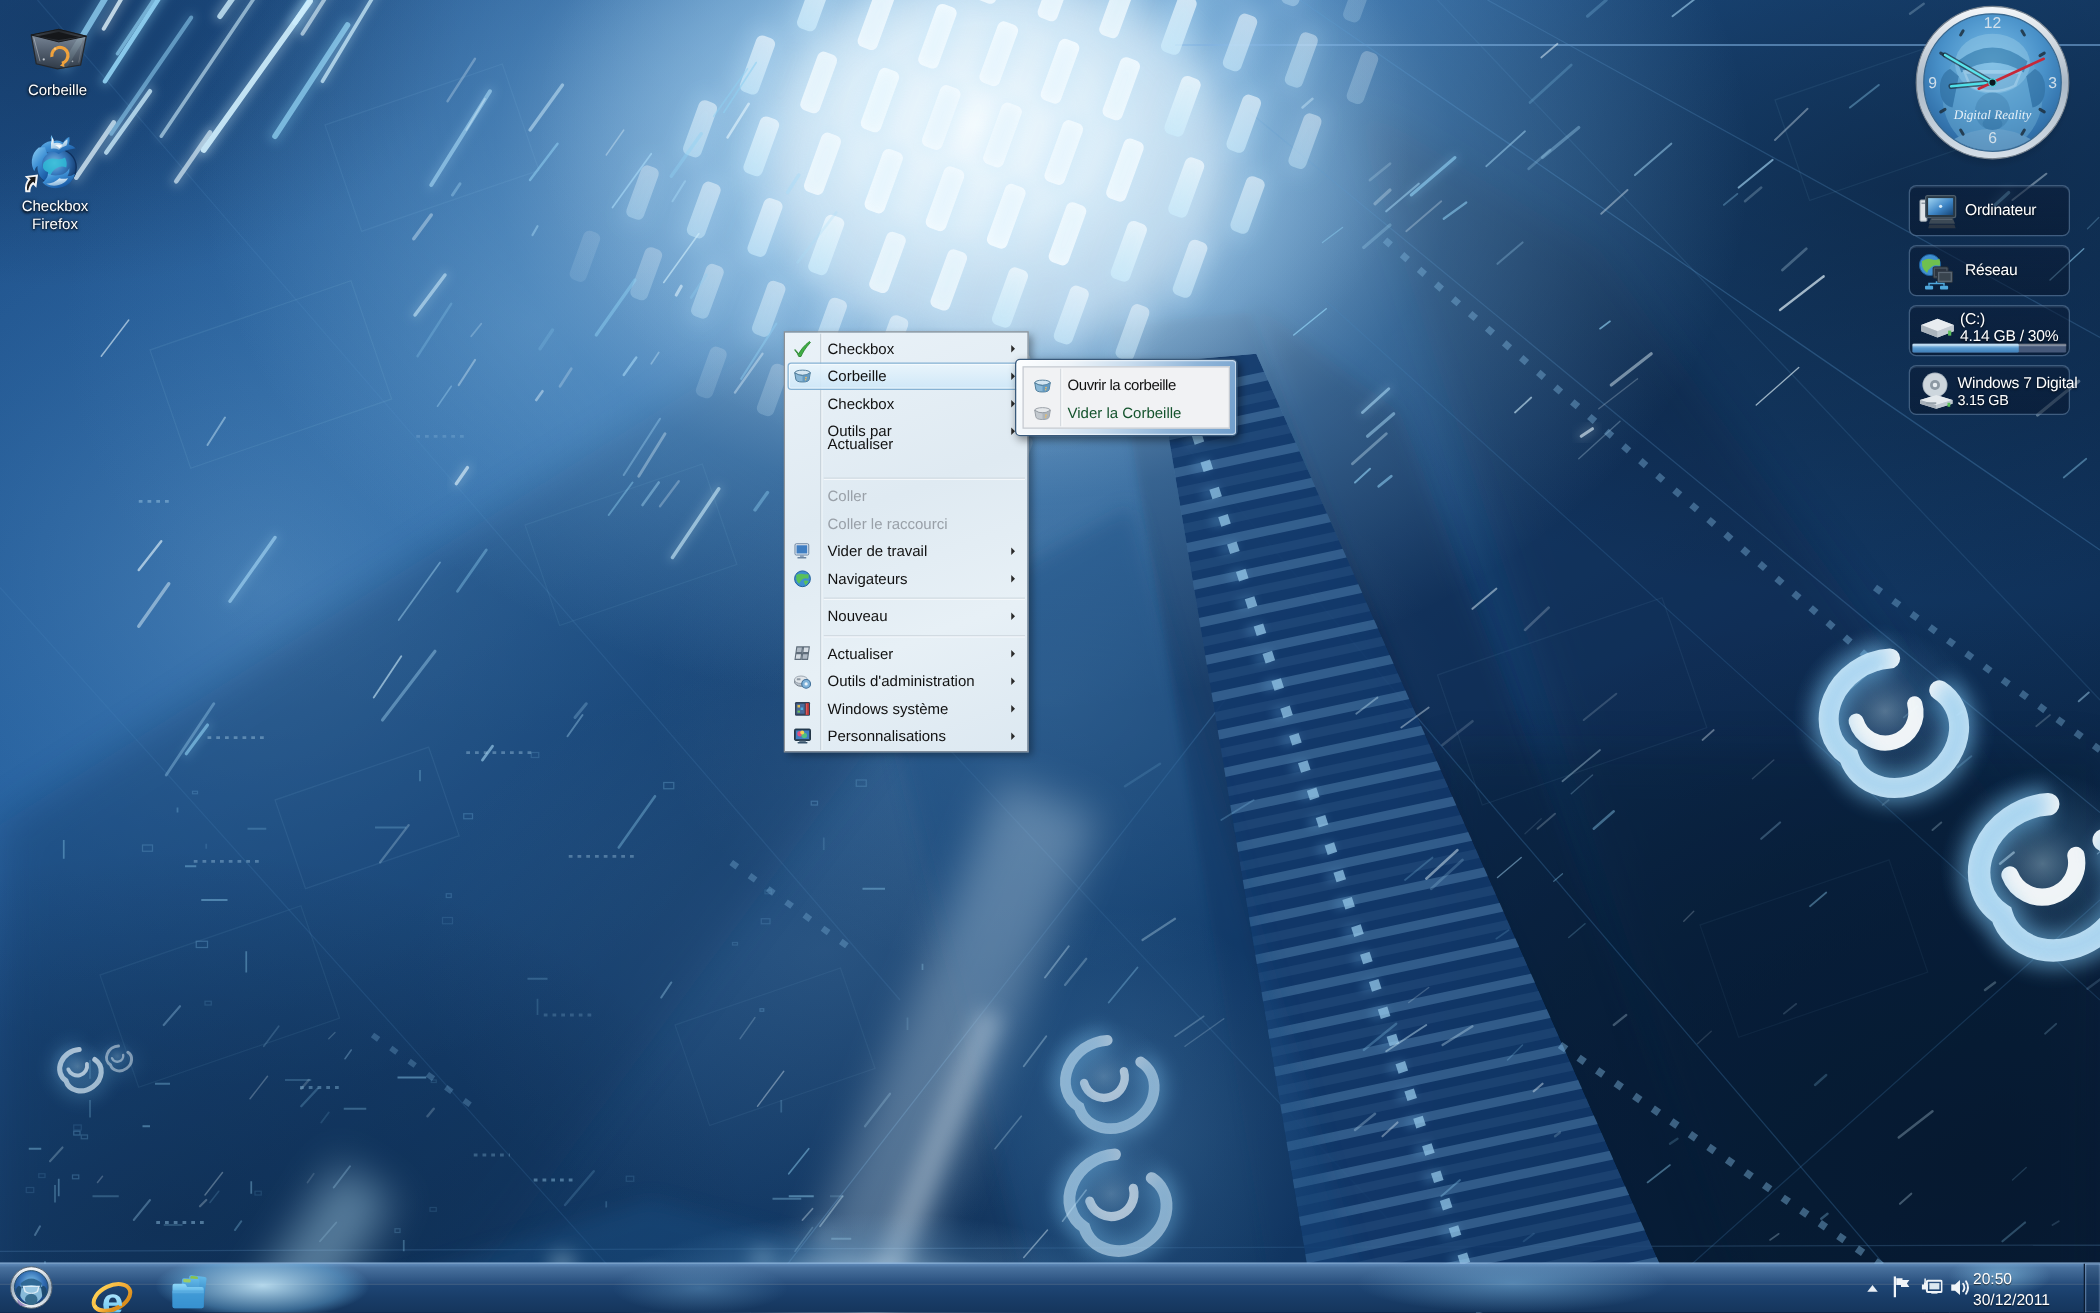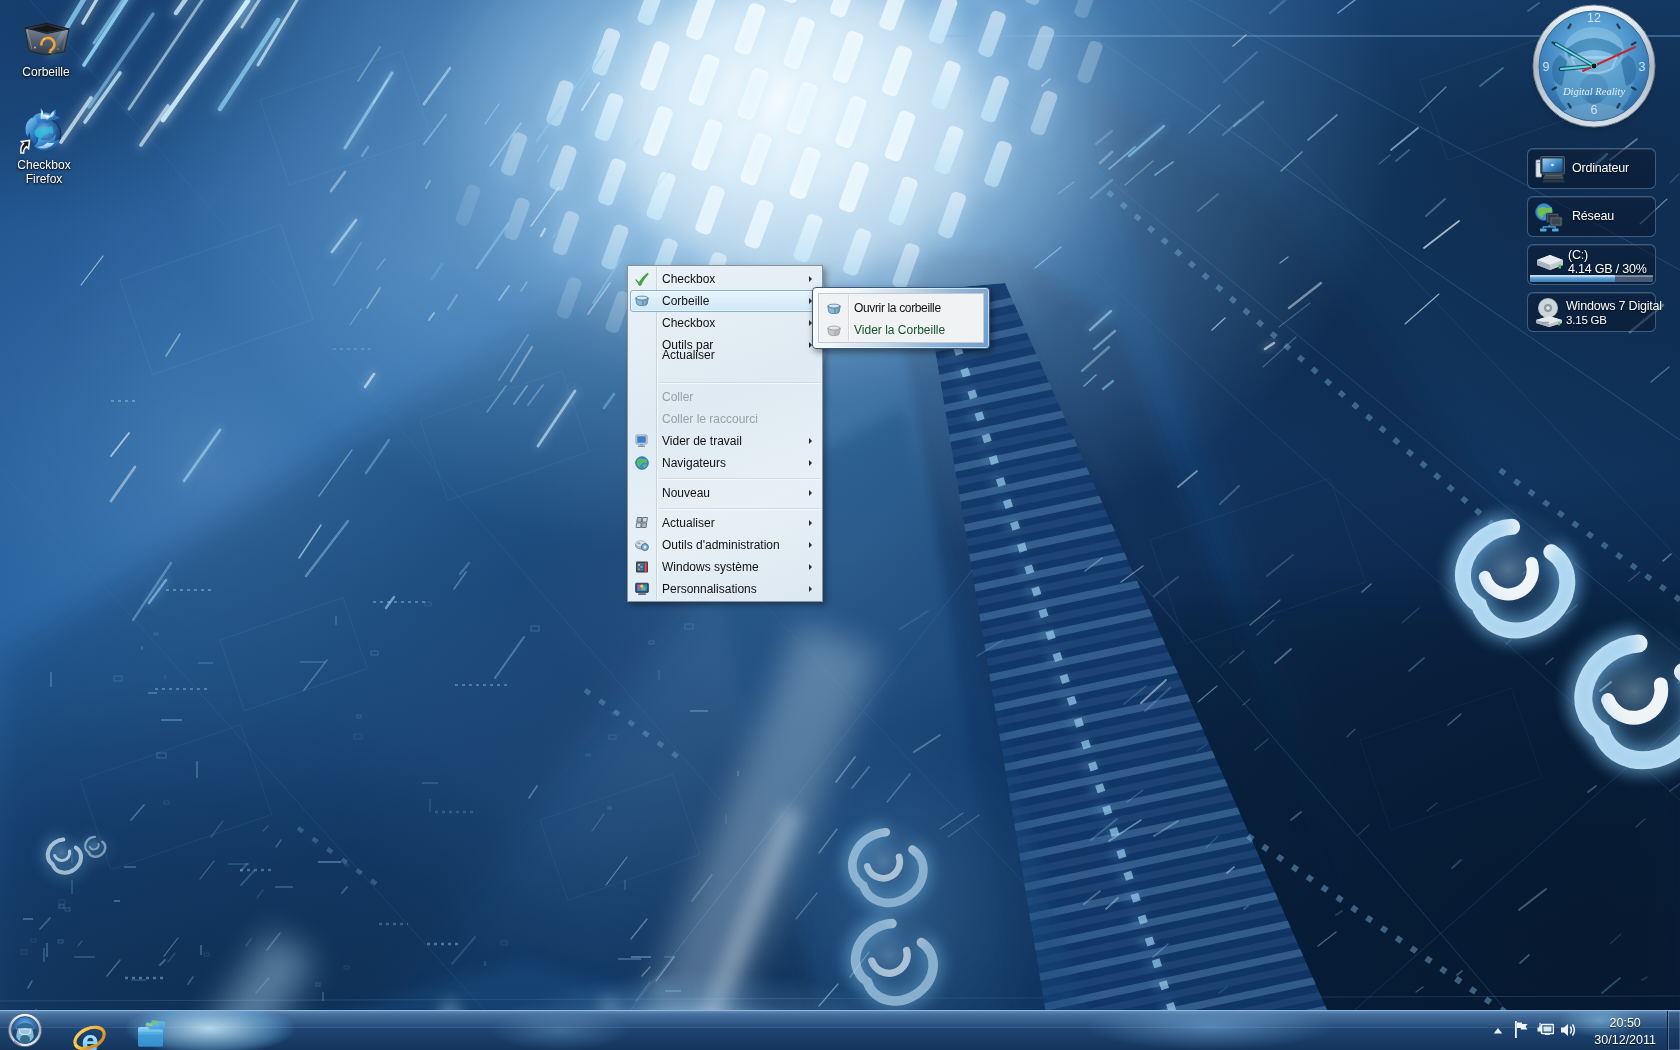--- a/index.html
+++ b/index.html
@@ -39,21 +39,21 @@
 .smi .lab{position:absolute;left:34px;top:0}
 .smi.b .lab{font-weight:normal;letter-spacing:-0.35px}
 .smi.dis{color:#14532d}
 .smi .ico{position:absolute;left:6px;top:3px;width:16px;height:16px}
 
 #tbar{position:absolute;left:0;top:1011px;width:1680px;height:39px;
  background:linear-gradient(180deg,#4174ac 0%,#2b5a8e 8%,#1f4777 40%,#193d68 70%,#15355c 100%)}
 #tbar::before{content:"";position:absolute;left:0;top:-1px;width:100%;height:1px;background:#8fb6de}
 #tbar::after{content:"";position:absolute;left:0;top:0;width:100%;height:16px;background:linear-gradient(180deg,rgba(255,255,255,.16),rgba(255,255,255,.04));border-bottom:1px solid rgba(10,25,45,.12);pointer-events:none;z-index:0}
 .tglow{position:absolute;top:0;height:39px;pointer-events:none;z-index:1}
-#clockTx{position:absolute;right:24px;top:4px;color:#fff;z-index:2;font-size:12.5px;text-align:center;line-height:17px;text-shadow:0 1px 1px rgba(0,0,0,.7)}
+#clockTx{position:absolute;right:40px;top:4px;color:#fff;z-index:2;font-size:12.5px;line-height:17px;text-shadow:0 1px 1px rgba(0,0,0,.7)}
 #sdesk{position:absolute;right:0;top:0;width:13px;height:39px;z-index:2;background:rgba(20,45,80,.3);border-left:1px solid #0c1d33;box-shadow:inset 1px 0 0 rgba(170,200,235,.4),inset -1px 0 0 rgba(170,200,235,.25),inset 0 1px 0 rgba(170,200,235,.3),inset 0 -1px 0 rgba(170,200,235,.2)}
 .tico{position:absolute;top:0;z-index:2}
 </style></head>
 <body>
 <svg id="wall" width="1680" height="1050" viewBox="0 0 1680 1050">
     <defs>
 <linearGradient id="base" x1="0" y1="0" x2="1" y2="1">
  <stop offset="0%" stop-color="#1c4c84"></stop>
  <stop offset="30%" stop-color="#235d9c"></stop>
  <stop offset="55%" stop-color="#16406f"></stop>

